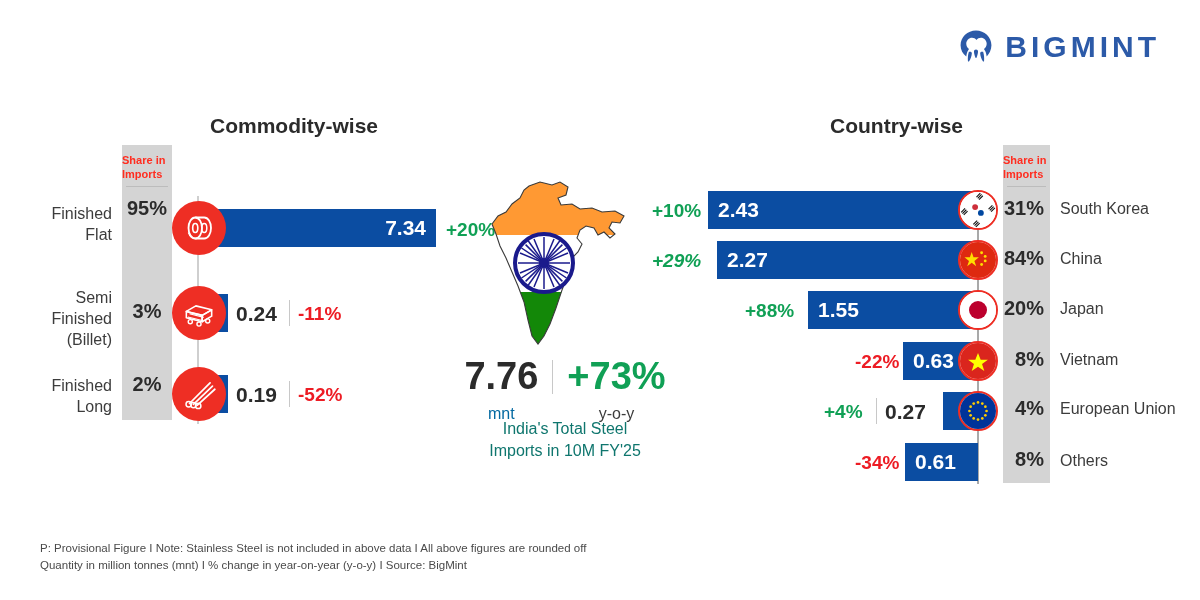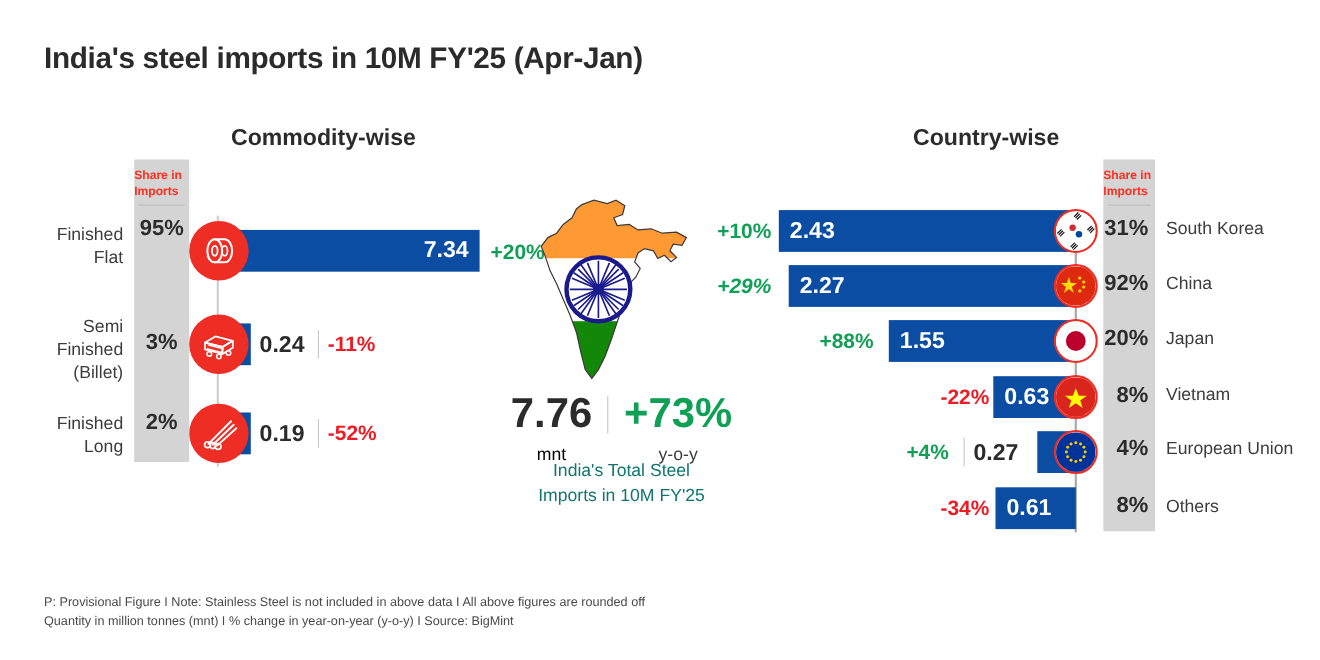--- a/index.html
+++ b/index.html
@@ -74,21 +74,21 @@
   .icon-circle{
     position:absolute;border-radius:50%;background:#ee2e24;
     display:flex;align-items:center;justify-content:center;
   }
 
   
   #india-map{position:absolute;left:482px;top:178px;width:150px;height:170px;}
   .kpi-row{position:absolute;left:440px;top:358px;width:250px;display:flex;
     align-items:flex-start;justify-content:center;gap:14px;}
   .kpi-num{font-size:38px;font-weight:bold;color:#2b2b2b;line-height:36px;text-align:center;}
-  .kpi-unit{font-size:16px;color:#000000;display:block;margin-top:2px;font-weight:normal;}
+  .kpi-unit{font-size:16px;color:#0369a1;display:block;margin-top:2px;font-weight:normal;}
   .kpi-sep{width:1px;height:34px;background:#c8c8c8;margin-top:2px;}
   .kpi-pct{font-size:38px;font-weight:bold;color:#10a055;line-height:36px;text-align:center;}
   .kpi-yoy{font-size:16px;color:#3c3c3c;display:block;margin-top:2px;font-weight:normal;}
   .kpi-cap{
     position:absolute;left:430px;top:418px;width:270px;text-align:center;
     font-size:16px;color:#0f766e;line-height:22px;
   }
 
   
   #country-axis{position:absolute;left:977px;top:190px;width:2px;height:294px;background:#a9a9a9;}
@@ -104,22 +104,32 @@
   .footer{
     position:absolute;left:40px;top:540px;
     font-size:11.5px;color:#4a4a4a;line-height:17px;
   }
 </style>
 </head>
 <body>
 
 <div class="stage">
 
-  <div class="title">India's steel imports in 10M FY'25 (Apr-Jan)</div>
-
+
+  <div class="logo">
+    <svg class="logo-mark" viewBox="0 0 64 64">
+      <path d="M32 4C17.6 4 6 15.2 6 29c0 7.8 3.8 14.6 9.6 19 .6-6 2.4-10 4.6-12.8-2.8-1.8-4.6-5-4.6-8.6 0-5.6 4.4-10.2 9.8-10.2 3 0 5.6 1.4 7.4 3.6 1.8-2.2 4.4-3.6 7.4-3.6 5.4 0 9.8 4.6 9.8 10.2 0 3.6-1.8 6.8-4.6 8.6 2.2 2.8 4 6.8 4.6 12.8C54.2 43.6 58 36.8 58 29 58 15.2 46.4 4 32 4z" fill="#2c5aa8"></path>
+      <circle cx="24" cy="27" r="5.4" fill="#ffffff"></circle>
+      <circle cx="40" cy="27" r="5.4" fill="#ffffff"></circle>
+      <path d="M20 40c-1.6 5-2 10-1.6 15.4 0 1 1.4 1.4 2 .6 2.6-3.8 4.2-8.4 4.6-13.4.1-1.4-1.2-2.6-2.6-2.6H20z" fill="#2c5aa8"></path>
+      <path d="M44 40c1.6 5 2 10 1.6 15.4 0 1-1.4 1.4-2 .6-2.6-3.8-4.2-8.4-4.6-13.4-.1-1.4 1.2-2.6 2.6-2.6H44z" fill="#2c5aa8"></path>
+      <path d="M32 36c-2 0-3.4 1.6-3.4 3.6 0 3 1.2 7.4 2.6 10.6.3.7 1.3.7 1.6 0 1.4-3.2 2.6-7.6 2.6-10.6 0-2-1.4-3.6-3.4-3.6z" fill="#2c5aa8"></path>
+    </svg>
+    <div class="logo-text">BIGMINT</div>
+  </div>
 
   <div class="sect-title" id="commodity-title">Commodity-wise</div>
   <div class="sect-title" id="country-title">Country-wise</div>
 
   <div class="share-col" id="commodity-share-col">
     <div class="share-head">
       <span>Share in</span><br>
       <span>Imports</span>
       <span class="rule"></span>
     </div>
@@ -248,21 +258,21 @@
     <span>Imports in 10M FY'25</span>
   </div>
 
   <div class="share-col" id="country-share-col">
     <div class="share-head">
       <span>Share in</span><br>
       <span>Imports</span>
       <span class="rule"></span>
     </div>
     <div class="share-val" style="top:52px;">31%</div>
-    <div class="share-val" style="top:102px;">92%</div>
+    <div class="share-val" style="top:102px;">84%</div>
     <div class="share-val" style="top:152px;">20%</div>
     <div class="share-val" style="top:203px;">8%</div>
     <div class="share-val" style="top:252px;">4%</div>
     <div class="share-val" style="top:303px;">8%</div>
   </div>
 
   <div id="country-axis"></div>
 
   <div class="bar" style="left:708px;top:191px;width:270px;">
     <span class="bar-val-in" style="right:auto;left:10px;">2.43</span>

